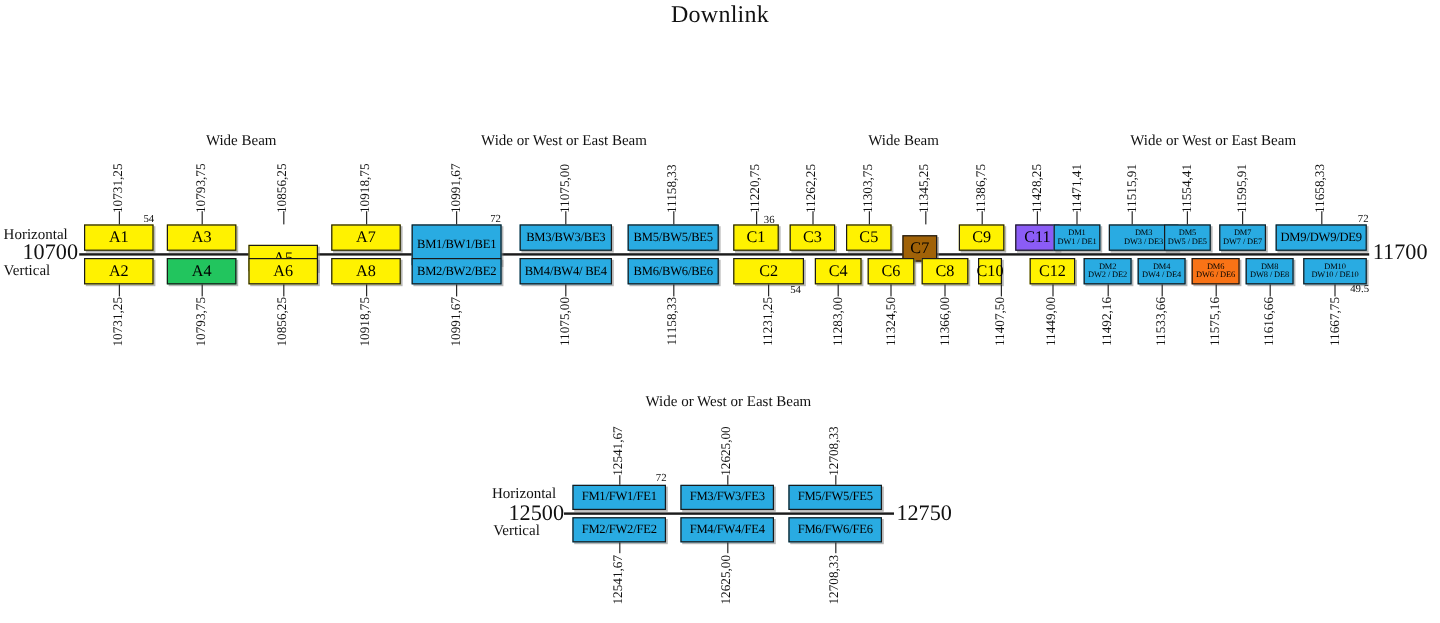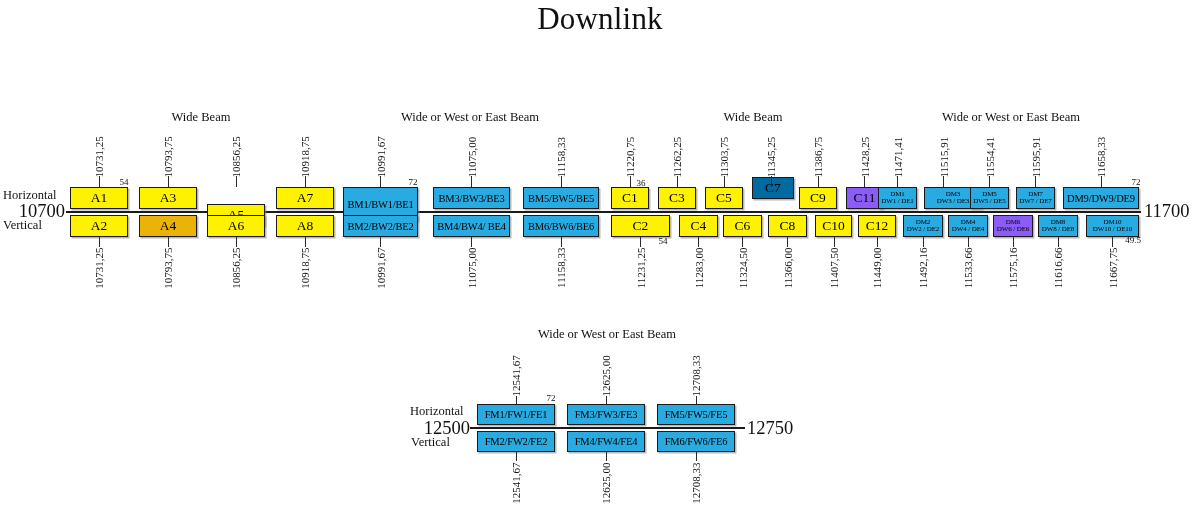--- a/index.html
+++ b/index.html
@@ -3,21 +3,21 @@
 <meta charset="utf-8">
 <style>
   html,body{margin:0;padding:0;}
   body{
     width:1200px;height:519px;position:relative;overflow:hidden;
     background:#ffffff;color:#111;
     font-family:"Liberation Serif","DejaVu Serif",serif;
   }
   .title{
     position:absolute;left:0;top:1px;width:1200px;text-align:center;
-    font-size:31px;letter-spacing:.2px;
+    font-size:20px;letter-spacing:.2px;
   }
   .band{position:absolute;left:0;top:0;width:1200px;height:519px;}
   .pol{position:absolute;font-size:12.5px;white-space:nowrap;}
   .edge{position:absolute;font-size:18.5px;white-space:nowrap;line-height:18px;}
   .b1-pol-top{left:3px;top:188px;}
   .b1-pol-bot{left:3px;top:218px;}
   .b1-start{left:0;width:65px;text-align:right;top:202px;}
   .b1-end{left:1144px;top:202px;}
   .b2-pol-top{left:410px;top:404px;}
   .b2-pol-bot{left:411px;top:435px;}
@@ -87,21 +87,21 @@
     <div class="freq above" style="left: 534px; top: 143.5px;">11158,33</div>
     <div class="box lg" style="left: 611px; top: 187px; width: 38px; height: 22px; background: rgb(255, 242, 0);">C1</div>
     <div class="tick" style="left: 629.5px; top: 176px; height: 11px;"></div>
     <div class="freq above" style="left: 603px; top: 143.5px;">11220,75</div>
     <div class="box lg" style="left: 658px; top: 187px; width: 38px; height: 22px; background: rgb(255, 242, 0);">C3</div>
     <div class="tick" style="left: 676.5px; top: 176px; height: 11px;"></div>
     <div class="freq above" style="left: 650px; top: 143.5px;">11262,25</div>
     <div class="box lg" style="left: 705px; top: 187px; width: 38px; height: 22px; background: rgb(255, 242, 0);">C5</div>
     <div class="tick" style="left: 723.5px; top: 176px; height: 11px;"></div>
     <div class="freq above" style="left: 697px; top: 143.5px;">11303,75</div>
-    <div class="box lg" style="left: 752px; top: 177px; width: 42px; height: 22px; background: #0369a1;">C7</div>
+    <div class="box lg" style="left: 752px; top: 196px; width: 29px; height: 22px; background: #a16207;">C7</div>
     <div class="tick" style="left: 770.5px; top: 176px; height: 11px;"></div>
     <div class="freq above" style="left: 744px; top: 143.5px;">11345,25</div>
     <div class="box lg" style="left: 799px; top: 187px; width: 38px; height: 22px; background: rgb(255, 242, 0);">C9</div>
     <div class="tick" style="left: 817.5px; top: 176px; height: 11px;"></div>
     <div class="freq above" style="left: 791px; top: 143.5px;">11386,75</div>
     <div class="box lg" style="left: 846px; top: 187px; width: 37px; height: 22px; background: #8b5cf6;">C11</div>
     <div class="tick" style="left: 864px; top: 176px; height: 11px;"></div>
     <div class="freq above" style="left: 837.5px; top: 143.5px;">11428,25</div>
     <div class="box sm2" style="left: 878px; top: 187px; width: 39px; height: 22px; background: rgb(41, 171, 226);">
       <div>DM1</div>
@@ -126,21 +126,21 @@
       <div>DW7 / DE7</div>
     </div>
     <div class="tick" style="left: 1035px; top: 176px; height: 11px;"></div>
     <div class="freq above" style="left: 1008.5px; top: 143.5px;">11595,91</div>
     <div class="box md" style="left: 1063px; top: 187px; width: 76px; height: 22px; background: rgb(41, 171, 226);">DM9/DW9/DE9</div>
     <div class="tick" style="left: 1100.5px; top: 176px; height: 11px;"></div>
     <div class="freq above" style="left: 1074px; top: 143.5px;">11658,33</div>
     <div class="box lg" style="left: 70px; top: 215px; width: 58px; height: 22px; background: rgb(255, 242, 0);">A2</div>
     <div class="tick" style="left: 98.5px; top: 237px; height: 10px;"></div>
     <div class="freq below" style="left: 72px; top: 267.5px;">10731,25</div>
-    <div class="box lg" style="left: 139px; top: 215px; width: 58px; height: 22px; background: #eab308;">A4</div>
+    <div class="box lg" style="left: 139px; top: 215px; width: 58px; height: 22px; background: #22c55e;">A4</div>
     <div class="tick" style="left: 167.5px; top: 237px; height: 10px;"></div>
     <div class="freq below" style="left: 141px; top: 267.5px;">10793,75</div>
     <div class="box lg" style="left: 207px; top: 215px; width: 58px; height: 22px; background: rgb(255, 242, 0);">A6</div>
     <div class="tick" style="left: 235.5px; top: 237px; height: 10px;"></div>
     <div class="freq below" style="left: 209px; top: 267.5px;">10856,25</div>
     <div class="box lg" style="left: 276px; top: 215px; width: 58px; height: 22px; background: rgb(255, 242, 0);">A8</div>
     <div class="tick" style="left: 304.5px; top: 237px; height: 10px;"></div>
     <div class="freq below" style="left: 278px; top: 267.5px;">10918,75</div>
     <div class="box md" style="left: 343px; top: 215px; width: 75px; height: 22px; background: rgb(41, 171, 226);">BM2/BW2/BE2</div>
     <div class="tick" style="left: 380px; top: 237px; height: 10px;"></div>
@@ -156,39 +156,39 @@
     <div class="freq below" style="left: 613.5px; top: 267.5px;">11231,25</div>
     <div class="box lg" style="left: 679px; top: 215px; width: 39px; height: 22px; background: rgb(255, 242, 0);">C4</div>
     <div class="tick" style="left: 698px; top: 237px; height: 10px;"></div>
     <div class="freq below" style="left: 671.5px; top: 267.5px;">11283,00</div>
     <div class="box lg" style="left: 723px; top: 215px; width: 39px; height: 22px; background: rgb(255, 242, 0);">C6</div>
     <div class="tick" style="left: 742px; top: 237px; height: 10px;"></div>
     <div class="freq below" style="left: 715.5px; top: 267.5px;">11324,50</div>
     <div class="box lg" style="left: 768px; top: 215px; width: 39px; height: 22px; background: rgb(255, 242, 0);">C8</div>
     <div class="tick" style="left: 787px; top: 237px; height: 10px;"></div>
     <div class="freq below" style="left: 760.5px; top: 267.5px;">11366,00</div>
-    <div class="box lg" style="left: 815px; top: 215px; width: 37px; height: 22px; background: rgb(255, 242, 0);">C10</div>
+    <div class="box lg" style="left: 815px; top: 215px; width: 20px; height: 22px; background: rgb(255, 242, 0);">C10</div>
     <div class="tick" style="left: 833.5px; top: 237px; height: 10px;"></div>
     <div class="freq below" style="left: 807px; top: 267.5px;">11407,50</div>
     <div class="box lg" style="left: 858px; top: 215px; width: 38px; height: 22px; background: rgb(255, 242, 0);">C12</div>
     <div class="tick" style="left: 876.5px; top: 237px; height: 10px;"></div>
     <div class="freq below" style="left: 850px; top: 267.5px;">11449,00</div>
     <div class="box sm2" style="left: 903px; top: 215px; width: 40px; height: 22px; background: rgb(41, 171, 226);">
       <div>DM2</div>
       <div>DW2 / DE2</div>
     </div>
     <div class="tick" style="left: 922.5px; top: 237px; height: 10px;"></div>
     <div class="freq below" style="left: 896px; top: 267.5px;">11492,16</div>
     <div class="box sm2" style="left: 948px; top: 215px; width: 40px; height: 22px; background: rgb(41, 171, 226);">
       <div>DM4</div>
       <div>DW4 / DE4</div>
     </div>
     <div class="tick" style="left: 967.5px; top: 237px; height: 10px;"></div>
     <div class="freq below" style="left: 941px; top: 267.5px;">11533,66</div>
-    <div class="box sm2" style="left: 993px; top: 215px; width: 40px; height: 22px; background: #8b5cf6;">
+    <div class="box sm2" style="left: 993px; top: 215px; width: 40px; height: 22px; background: #f97316;">
       <div>DM6</div>
       <div>DW6 / DE6</div>
     </div>
     <div class="tick" style="left: 1012.5px; top: 237px; height: 10px;"></div>
     <div class="freq below" style="left: 986px; top: 267.5px;">11575,16</div>
     <div class="box sm2" style="left: 1038px; top: 215px; width: 40px; height: 22px; background: rgb(41, 171, 226);">
       <div>DM8</div>
       <div>DW8 / DE8</div>
     </div>
     <div class="tick" style="left: 1057.5px; top: 237px; height: 10px;"></div>

